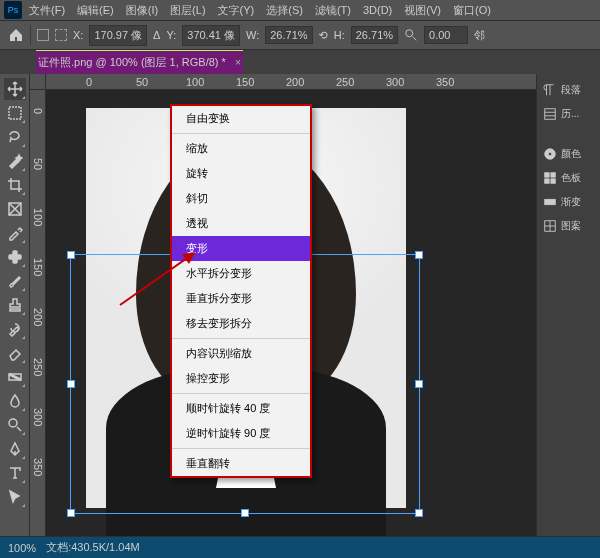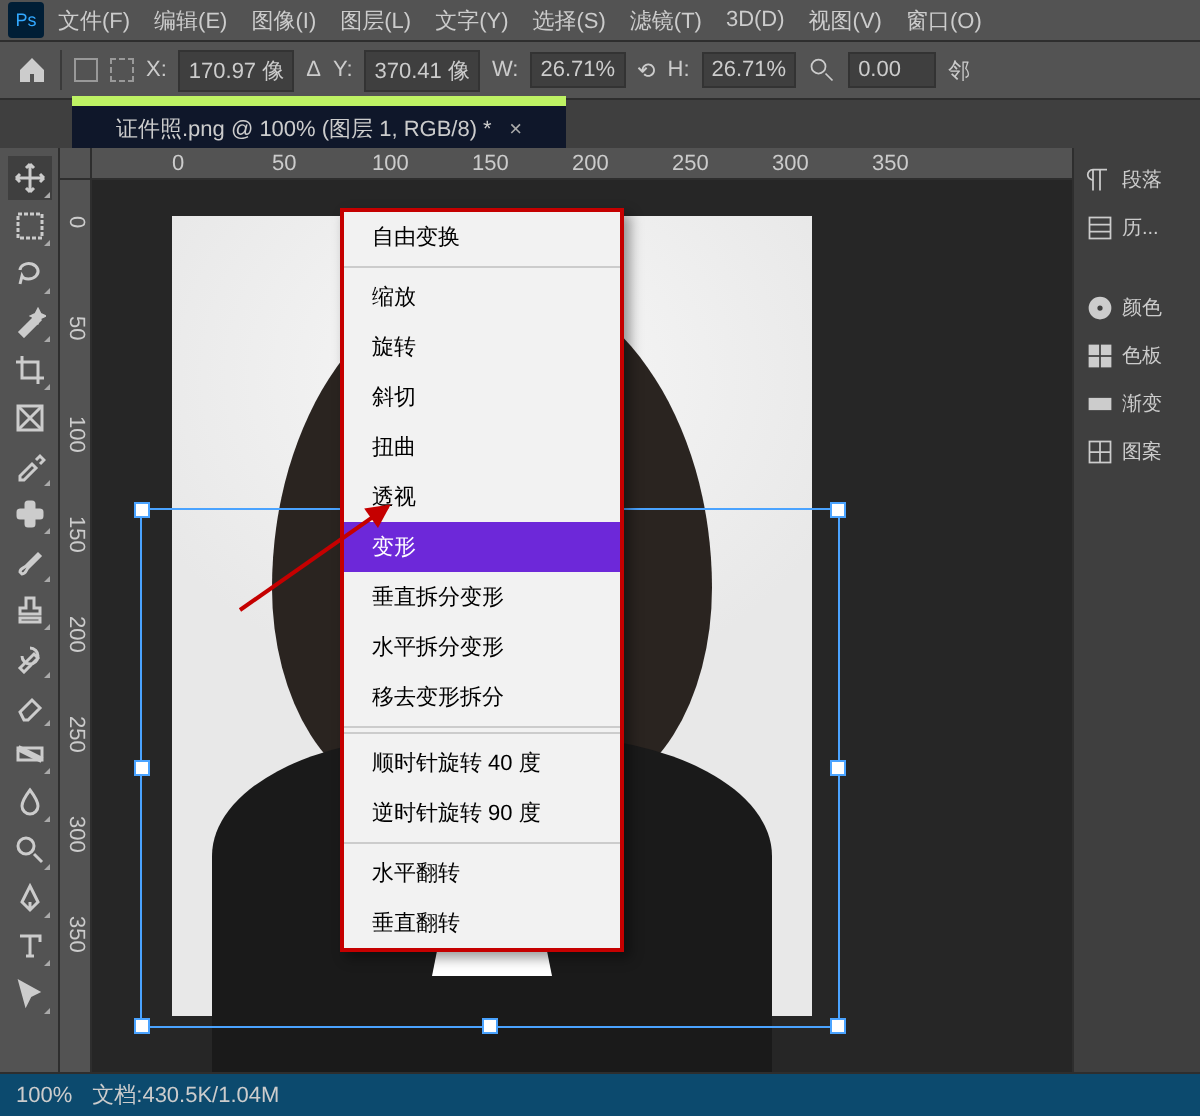--- a/index.html
+++ b/index.html
@@ -7,21 +7,21 @@
 .menubar{height:20px;background:#535353;display:flex;align-items:center;padding:0 4px;gap:2px}
 .menubar .ps{width:18px;height:18px;background:#001e36;color:#31a8ff;display:flex;align-items:center;justify-content:center;font-size:9px;font-weight:normal;border-radius:2px}
 .menubar span{padding:2px 5px;cursor:default}
 .optbar{height:30px;background:#535353;border-bottom:1px solid #2e2e2e;border-top:1px solid #2e2e2e;display:flex;align-items:center;padding:0 8px;gap:6px;font-size:10px}
 .optbar .home{width:16px;height:16px;fill:#ccc}
 .optbar .sq{width:12px;height:12px;border:1px solid #999;display:inline-block}
 .optbar .fld{background:#3f3f3f;padding:2px 4px;min-width:44px;border:1px solid #333}
 .optbar .lbl{color:#ccc}
 .optbar .sep{width:1px;height:20px;background:#3a3a3a}
 .tabbar{height:24px;background:#3f3f3f;padding-left:36px;display:flex;align-items:center}
-.tab{background:#0f172a;padding:4px 22px;font-size:10px;border-top:5px solid #bef264}
+.tab{background:#701a75;padding:4px 2px;font-size:10px;border-top:1px solid #bef264}
 .tab .x{margin-left:6px;color:#aaa}
 .main{display:flex;height:calc(558px - 20px - 30px - 24px - 22px)}
 .toolbar{width:30px;background:#535353;border-right:1px solid #2e2e2e;display:flex;flex-direction:column;align-items:center;padding-top:4px;gap:2px}
 .tool{width:22px;height:22px;display:flex;align-items:center;justify-content:center;cursor:pointer;position:relative}
 .tool svg{width:16px;height:16px;stroke:#ccc;fill:none;stroke-width:1.5}
 .tool.sel{background:#3f3f3f}
 .tri{position:absolute;bottom:1px;right:1px;width:0;height:0;border-left:3px solid transparent;border-bottom:3px solid #aaa}
 .canvas-wrap{flex:1;background:#262626;position:relative;overflow:hidden}
 .hr-ruler{position:absolute;top:0;left:16px;right:0;height:16px;background:#535353;border-bottom:1px solid #2e2e2e;font-size:8px;color:#aaa;overflow:hidden}
 .hr-ruler span{position:absolute;top:2px}
@@ -315,26 +315,26 @@
   <span>100%</span>
   <span>文档:430.5K/1.04M</span>
 </div>
 
 <div class="context">
   <div class="ctx-item">自由变换</div>
   <div class="ctx-sep"></div>
   <div class="ctx-item">缩放</div>
   <div class="ctx-item">旋转</div>
   <div class="ctx-item">斜切</div>
-  <div class="ctx-item">扭曲</div>
   <div class="ctx-item">透视</div>
   <div class="ctx-item hi">变形</div>
+  <div class="ctx-item">水平拆分变形</div>
   <div class="ctx-item">垂直拆分变形</div>
-  <div class="ctx-item">水平拆分变形</div>
   <div class="ctx-item">移去变形拆分</div>
   <div class="ctx-sep"></div>
+  <div class="ctx-item">内容识别缩放</div>
+  <div class="ctx-item">操控变形</div>
   <div class="ctx-sep"></div>
   <div class="ctx-item">顺时针旋转 40 度</div>
   <div class="ctx-item">逆时针旋转 90 度</div>
   <div class="ctx-sep"></div>
-  <div class="ctx-item">水平翻转</div>
   <div class="ctx-item">垂直翻转</div>
 </div>
 
 </body></html>

